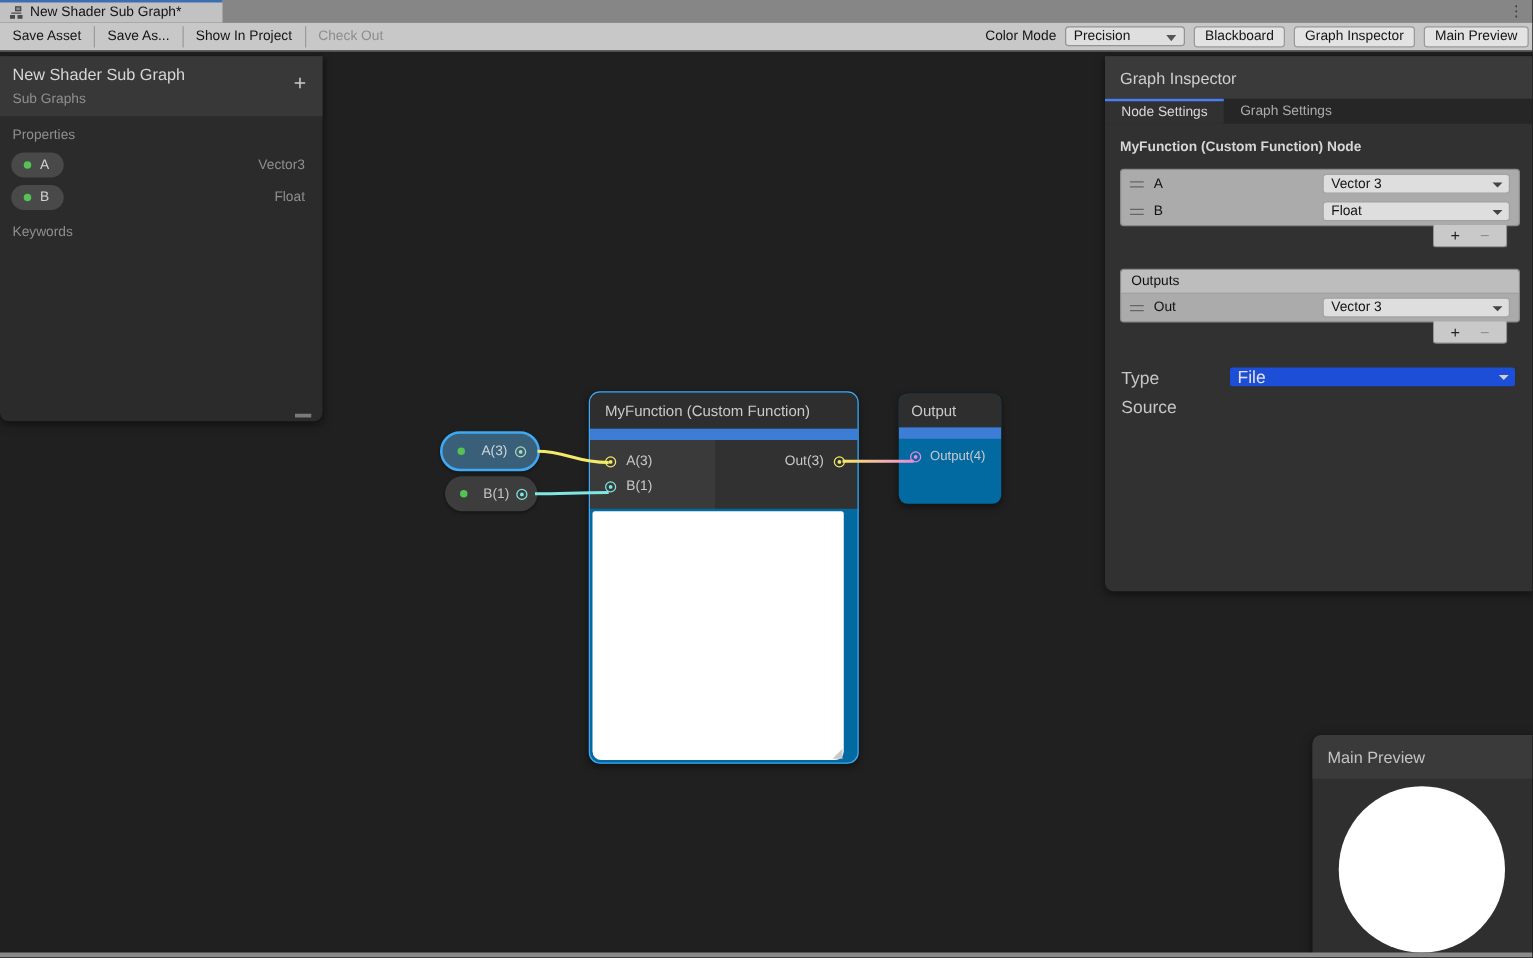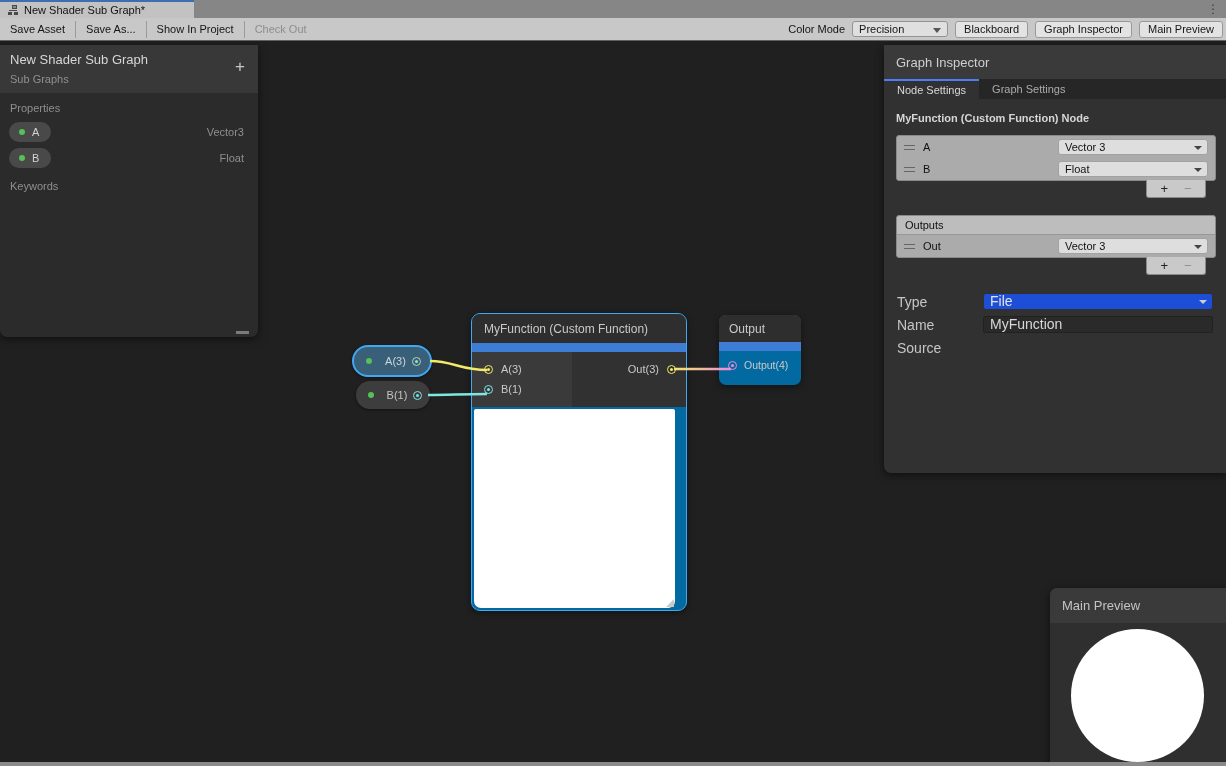--- a/index.html
+++ b/index.html
@@ -8,21 +8,21 @@
     position: relative;
     background: #202020;
     font-family: "Liberation Sans", sans-serif;
     overflow: hidden;
     color: #c9c9c9;
   }
 
   
   .tabbar { position:absolute; left:0; top:0; right:0; height:18px; background:#868686; z-index:8; }
   .tab {
-    position:absolute; left:0; top:0; height:18px; width:194px;
+    position:absolute; left:0; top:0; height:18px; width:178px;
     background:#c2c2c2; border-top:2px solid #3d6eb4;
     display:flex; align-items:center; gap:5px; padding:0 8px;
     font-size:11px; color:#121212;
   }
   .tab-icon { width:11px; height:11px; position:relative; flex:none; }
   .tab-icon i { position:absolute; background:#4a4a4a; }
   .tab-icon .s1 { left:4px; top:0; width:5px; height:4px; background:#8a8a8a; border:1px solid #4a4a4a; }
   .tab-icon .s2 { left:0; top:7px; width:4px; height:3px; }
   .tab-icon .s3 { left:6px; top:7px; width:4px; height:3px; }
   .tab-icon .l1 { left:1px; top:5px; width:8px; height:1px; }
@@ -66,21 +66,21 @@
 
   .port { width:9px; height:9px; border-radius:50%; border:1px solid var(--pc); position:relative; flex:none; }
   .port::after { content:''; position:absolute; left:2px; top:2px; width:3px; height:3px; border-radius:50%; background:var(--pc); }
   .p-yellow { --pc:#f3e96a; }
   .p-cyan   { --pc:#7ee7e3; }
   .p-pink   { --pc:#ee8ad8; }
   .p-pale   { --pc:#aadbbb; }
 
   .node { background:#0369a1; border-radius:7px; box-shadow:0 2px 6px rgba(0,0,0,.45); }
   .node-myfn { left:471px; top:313px; width:216px; height:298px; border:1px solid #3fa9f4; border-radius:9px; overflow:hidden; }
-  .node-output { left:719px; top:315px; width:82px; height:70px; overflow:hidden; }
+  .node-output { left:719px; top:315px; width:82px; height:88px; overflow:hidden; }
   .n-title { height:29px; background:#2e2e2e; color:#c9c9c9; font-size:12px; display:flex; align-items:center; padding:0 12px; white-space:nowrap; }
   .node-output .n-title { height:27px; padding:0 10px; }
   .n-precision { height:9px; background:#3e7dd6; }
   .n-ports { display:flex; height:55px; }
   .n-in  { width:100px; background:#3a3a3a; padding-top:7px; }
   .n-out { flex:1; background:#313131; padding-top:7px; }
   .port-row { display:flex; align-items:center; gap:8px; padding:4px 12px; font-size:11px; color:#c9c9c9; }
   .port-row.right { justify-content:flex-end; padding-right:10px; }
   .node-output .port-row { gap:7px; padding:8px 0 0 9px; font-size:10.5px; }
   .n-preview {
@@ -317,24 +317,20 @@
     </div>
   </div>
 
   <div class="gi-gap"></div>
 
   <div class="f-row">
     <span class="f-label">Type</span>
     <span class="dd-dark">File</span>
   </div>
   <div class="f-row">
-    <span class="f-label">Name</span>
-    <span class="txt-dark">MyFunction</span>
-  </div>
-  <div class="f-row">
     <span class="f-label">Source</span>
   </div>
 </div>
 
 <div class="panel mp">
   <div class="mp-header">Main Preview</div>
   <div class="sphere"></div>
 </div>
 
 <div class="statusbar"></div>

